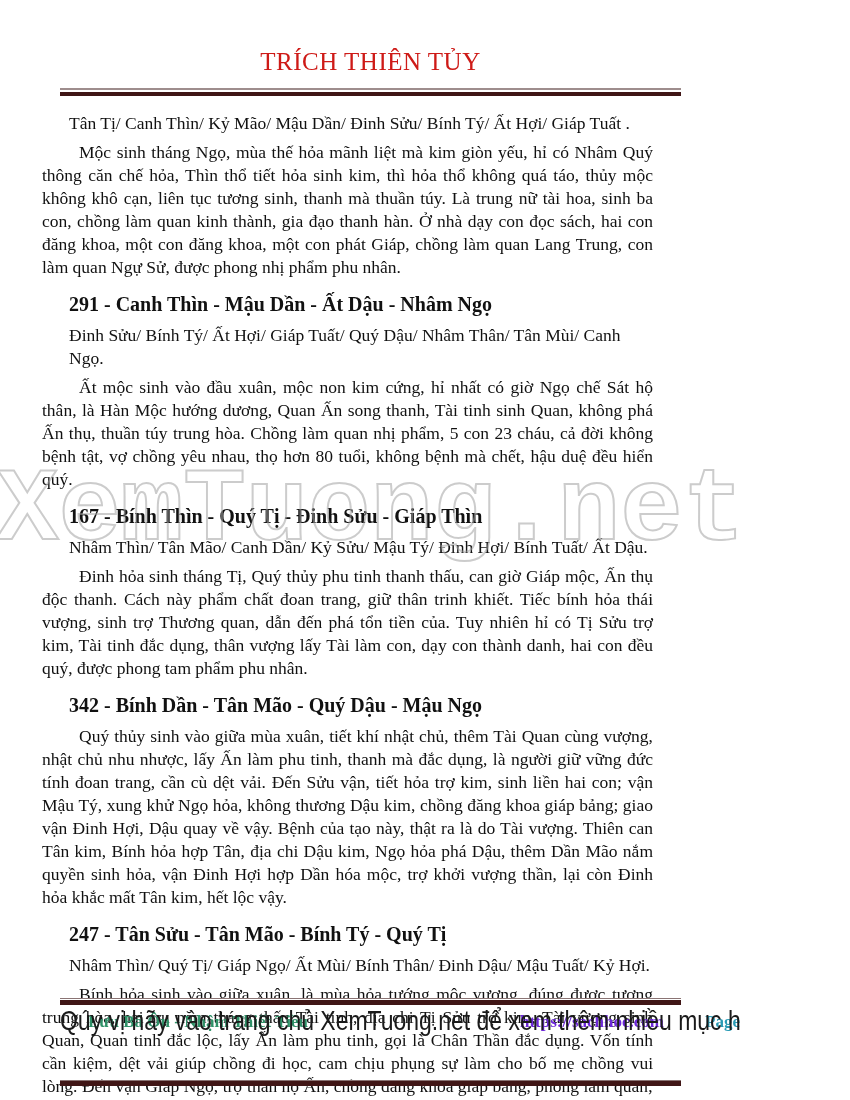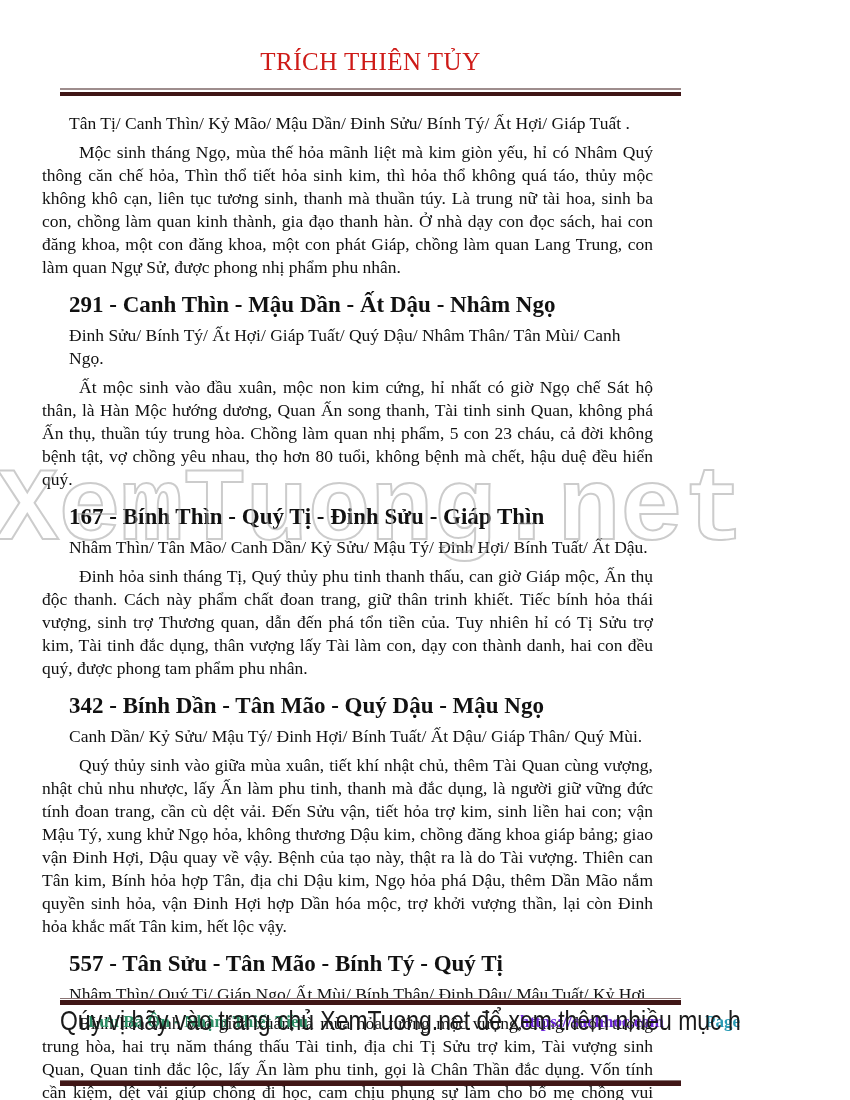--- a/index.html
+++ b/index.html
@@ -37,21 +37,21 @@
     margin-bottom: 6px;
   }
   .para {
     text-align: justify;
     text-indent: 37px;
     margin-bottom: 6px;
   }
   .section-heading {
     padding-left: 27px;
     font-weight: bold;
-    font-size: 23px;
+    font-size: 20px;
     margin-top: 14px;
     margin-bottom: 8px;
   }
   .watermark {
     position: absolute;
     top: 452px;
     left: 50%;
     transform: translateX(-50%);
     font-family: Liberation Mono, monospace;
     font-weight: bold;
@@ -133,26 +133,25 @@
     </div>
 
     <div>
       <div class="section-heading">167 - Bính Thìn - Quý Tị - Đinh Sửu - Giáp Thìn</div>
       <div class="pillars-line">Nhâm Thìn/ Tân Mão/ Canh Dần/ Kỷ Sửu/ Mậu Tý/ Đinh Hợi/ Bính Tuất/ Ất Dậu.</div>
       <p class="para">Đinh hỏa sinh tháng Tị, Quý thủy phu tinh thanh thấu, can giờ Giáp mộc, Ấn thụ độc thanh. Cách này phẩm chất đoan trang, giữ thân trinh khiết. Tiếc bính hỏa thái vượng, sinh trợ Thương quan, dẫn đến phá tổn tiền của. Tuy nhiên hỉ có Tị Sửu trợ kim, Tài tinh đắc dụng, thân vượng lấy Tài làm con, dạy con thành danh, hai con đều quý, được phong tam phẩm phu nhân.</p>
     </div>
 
     <div>
       <div class="section-heading">342 - Bính Dần - Tân Mão - Quý Dậu - Mậu Ngọ</div>
-      <div class="pillars-line">Canh Dần/ Kỷ Sửu/ Mậu Tý/ Đinh Hợi/ Bính Tuất/ Ất Dậu/ Giáp Thân/ Quý Mùi.</div>
       <p class="para">Quý thủy sinh vào giữa mùa xuân, tiết khí nhật chủ, thêm Tài Quan cùng vượng, nhật chủ nhu nhược, lấy Ấn làm phu tinh, thanh mà đắc dụng, là người giữ vững đức tính đoan trang, cần cù dệt vải. Đến Sửu vận, tiết hỏa trợ kim, sinh liền hai con; vận Mậu Tý, xung khử Ngọ hỏa, không thương Dậu kim, chồng đăng khoa giáp bảng; giao vận Đinh Hợi, Dậu quay về vậy. Bệnh của tạo này, thật ra là do Tài vượng. Thiên can Tân kim, Bính hỏa hợp Tân, địa chi Dậu kim, Ngọ hỏa phá Dậu, thêm Dần Mão nắm quyền sinh hỏa, vận Đinh Hợi hợp Dần hóa mộc, trợ khởi vượng thần, lại còn Đinh hỏa khắc mất Tân kim, hết lộc vậy.</p>
     </div>
 
     <div>
-      <div class="section-heading">557 - Tân Sửu - Tân Mão - Bính Tý - Quý Tị</div>
+      <div class="section-heading">247 - Tân Sửu - Tân Mão - Bính Tý - Quý Tị</div>
       <div class="pillars-line">Nhâm Thìn/ Quý Tị/ Giáp Ngọ/ Ất Mùi/ Bính Thân/ Đinh Dậu/ Mậu Tuất/ Kỷ Hợi.</div>
       <p class="para">Bính hỏa sinh vào giữa xuân, là mùa hỏa tướng mộc vượng, đúng được tượng trung hòa, hai trụ năm tháng thấu Tài tinh, địa chi Tị Sửu trợ kim, Tài vượng sinh Quan, Quan tinh đắc lộc, lấy Ấn làm phu tinh, gọi là Chân Thần đắc dụng. Vốn tính cần kiệm, dệt vải giúp chồng đi học, cam chịu phụng sự làm cho bố mẹ chồng vui lòng. Đến vận Giáp Ngọ, trợ thân hộ Ấn, chồng đăng khoa giáp bảng, phong làm quan; thọ đến vận Dậu, hội kim cục xung phá Mão mộc, hết lộc.</p>
     </div>
 
   </div>
 
   <div class="watermark">XemTuong.net</div>
 
   <div class="footer">
     <div class="footer-rule"></div>

